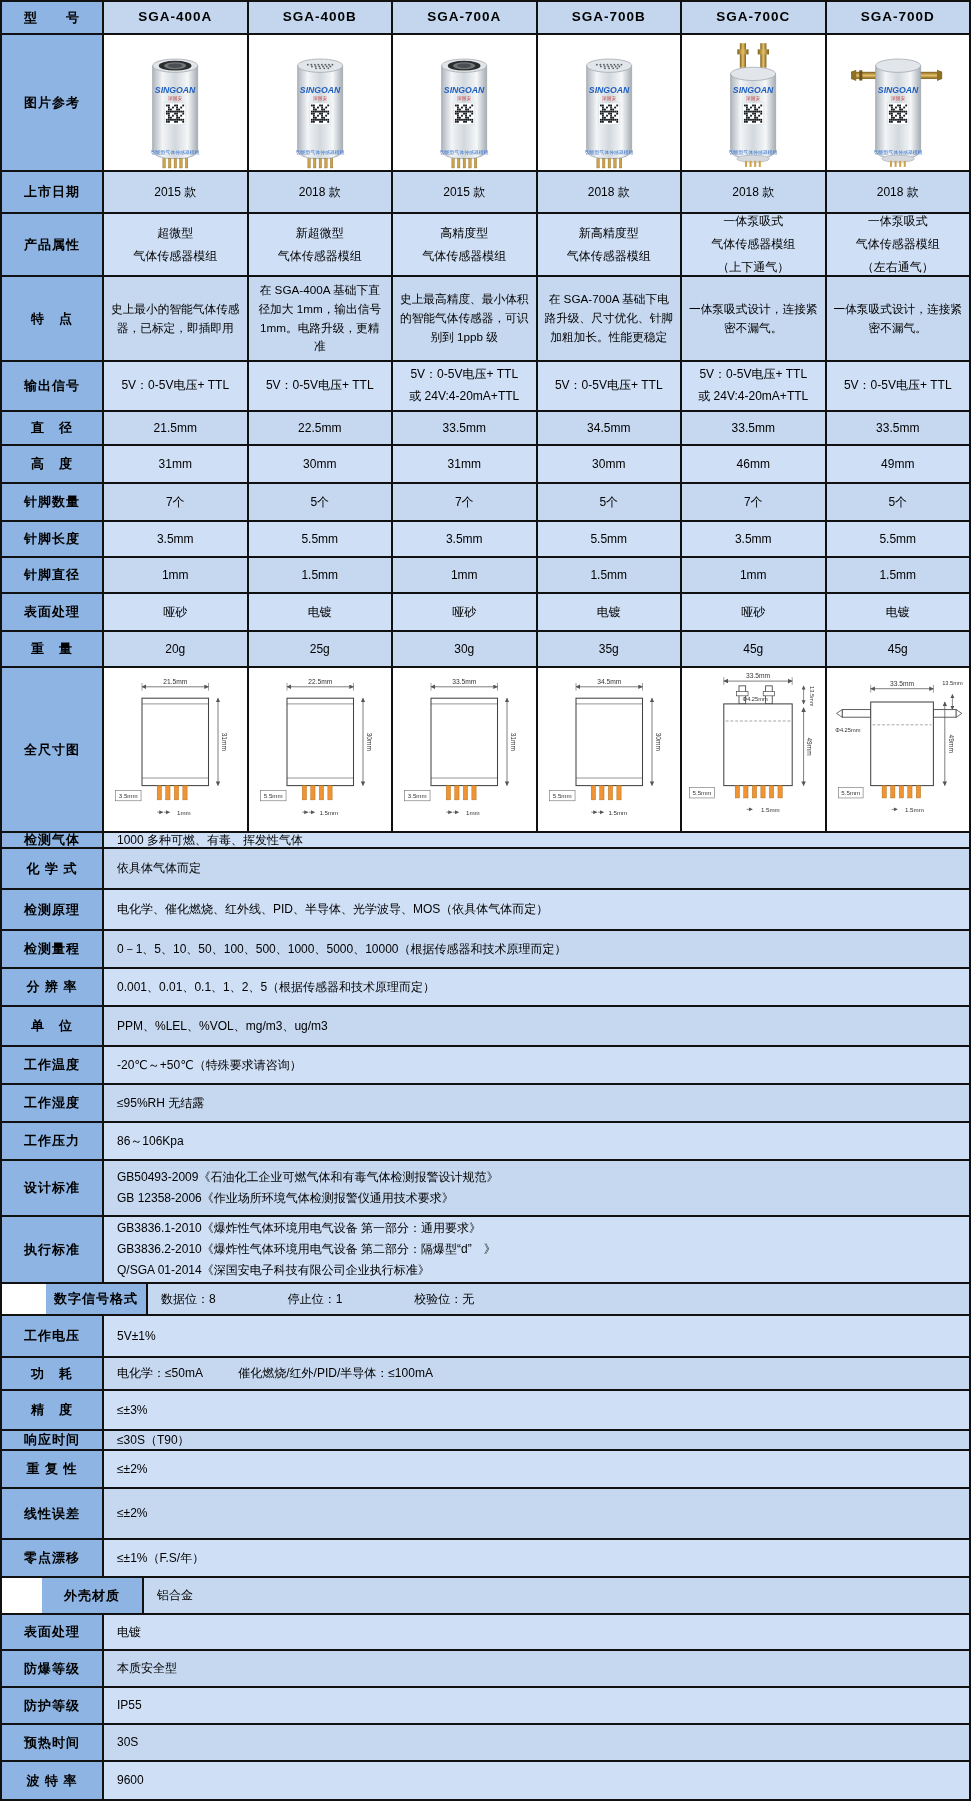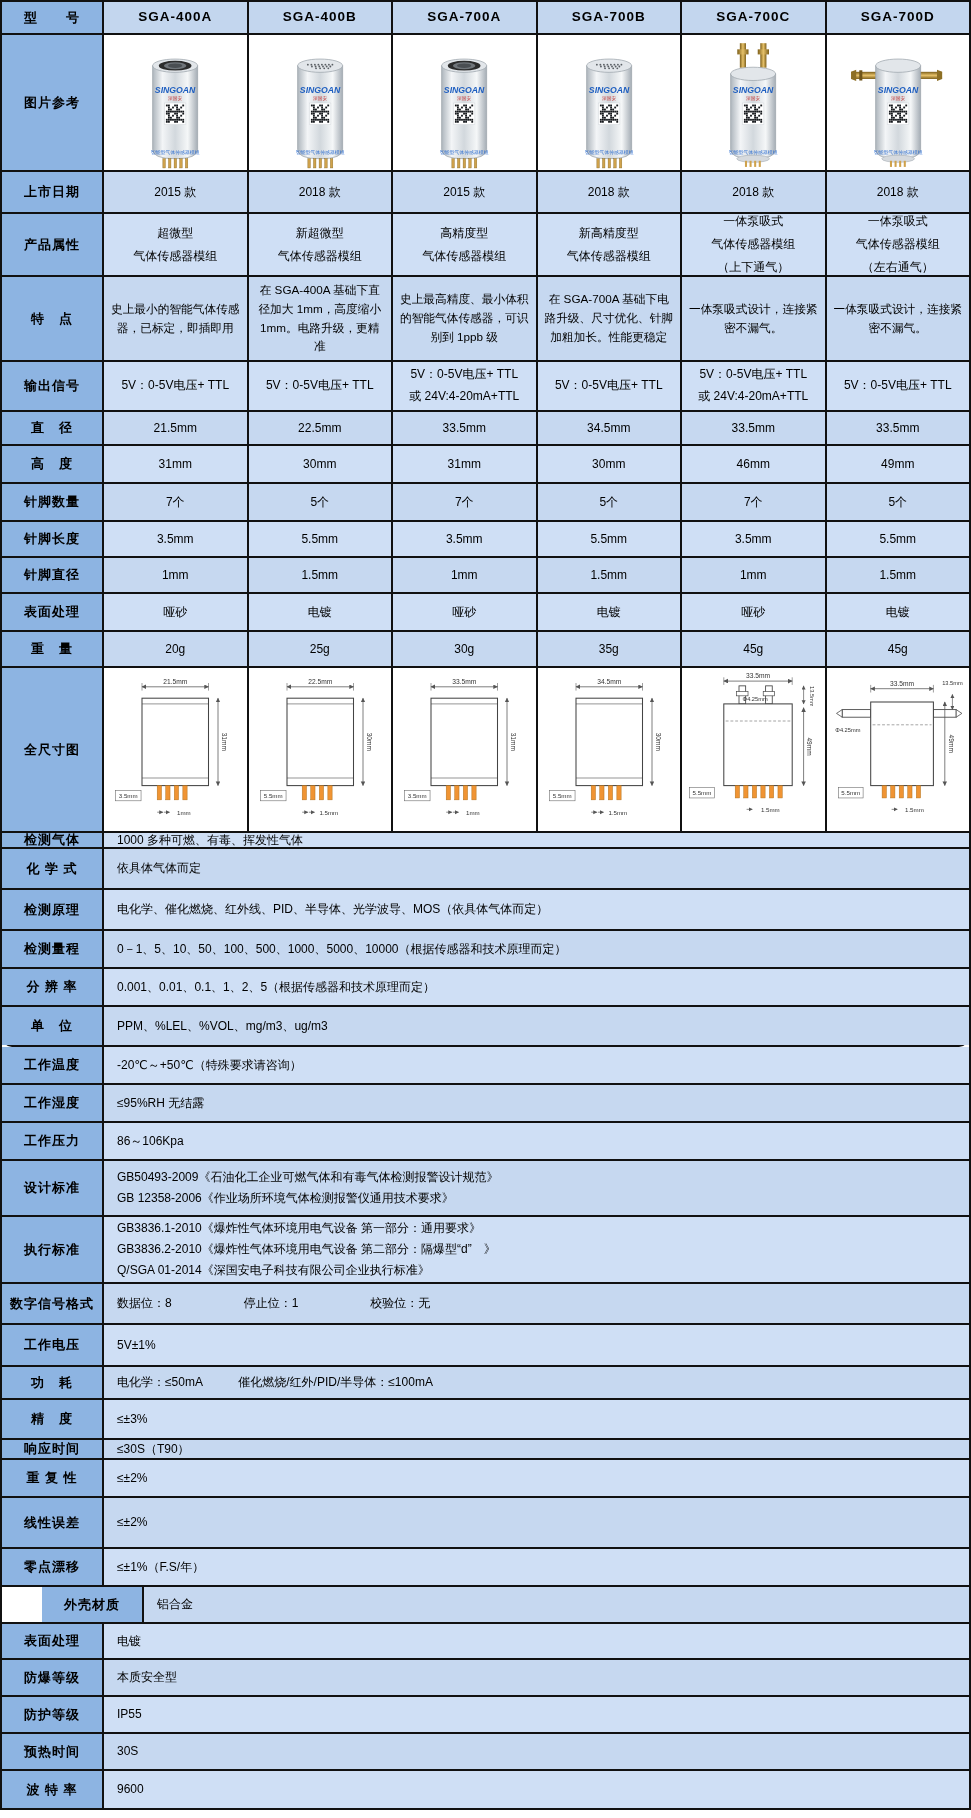--- a/index.html
+++ b/index.html
@@ -522,21 +522,21 @@
       <div class="cell col pre v-product-attribute shadeB">一体泵吸式
 气体传感器模组
 （上下通气）</div>
       <div class="cell col pre v-product-attribute shadeB">一体泵吸式
 气体传感器模组
 （左右通气）</div>
     </div>
     <div class="row" style="height: 85px;">
       <div class="cell label">特　点</div>
       <div class="cell col pre v-features shadeA">史上最小的智能气体传感器，已标定，即插即用</div>
-      <div class="cell col pre v-features shadeA">在 SGA-400A 基础下直径加大 1mm，高度缩小 1mm。电路升级，更精准</div>
+      <div class="cell col pre v-features shadeA">在 SGA-400A 基础下直径加大 1mm，输出信号 1mm。电路升级，更精准</div>
       <div class="cell col pre v-features shadeA">史上最高精度、最小体积的智能气体传感器，可识别到 1ppb 级</div>
       <div class="cell col pre v-features shadeA">在 SGA-700A 基础下电路升级、尺寸优化、针脚加粗加长。性能更稳定</div>
       <div class="cell col pre v-features shadeA">一体泵吸式设计，连接紧密不漏气。</div>
       <div class="cell col pre v-features shadeA">一体泵吸式设计，连接紧密不漏气。</div>
     </div>
     <div class="row" style="height: 50px;">
       <div class="cell label">输出信号</div>
       <div class="cell col pre v-output-signal shadeB">5V：0-5V电压+ TTL</div>
       <div class="cell col pre v-output-signal shadeB">5V：0-5V电压+ TTL</div>
       <div class="cell col pre v-output-signal shadeB">5V：0-5V电压+ TTL
@@ -770,21 +770,21 @@
       <div class="cell fw-value pre shadeB">电化学、催化燃烧、红外线、PID、半导体、光学波导、MOS（依具体气体而定）</div>
     </div>
     <div class="row" style="height: 38px;">
       <div class="cell label">检测量程</div>
       <div class="cell fw-value pre shadeA">0－1、5、10、50、100、500、1000、5000、10000（根据传感器和技术原理而定）</div>
     </div>
     <div class="row" style="height: 38px;">
       <div class="cell label">分 辨 率</div>
       <div class="cell fw-value pre shadeB">0.001、0.01、0.1、1、2、5（根据传感器和技术原理而定）</div>
     </div>
-    <div class="row" style="height: 40px; border-radius: 10px;">
+    <div class="row" style="height: 40px;">
       <div class="cell label">单　位</div>
       <div class="cell fw-value pre shadeA">PPM、%LEL、%VOL、mg/m3、ug/m3</div>
     </div>
     <div class="row" style="height: 38px;">
       <div class="cell label">工作温度</div>
       <div class="cell fw-value pre shadeB">-20℃～+50℃（特殊要求请咨询）</div>
     </div>
     <div class="row" style="height: 38px;">
       <div class="cell label">工作湿度</div>
       <div class="cell fw-value pre shadeA">≤95%RH 无结露</div>
@@ -797,21 +797,21 @@
       <div class="cell label">设计标准</div>
       <div class="cell fw-value pre shadeA">GB50493-2009《石油化工企业可燃气体和有毒气体检测报警设计规范》
 GB 12358-2006《作业场所环境气体检测报警仪通用技术要求》</div>
     </div>
     <div class="row" style="height: 67px;">
       <div class="cell label">执行标准</div>
       <div class="cell fw-value pre shadeB">GB3836.1-2010《爆炸性气体环境用电气设备 第一部分：通用要求》
 GB3836.2-2010《爆炸性气体环境用电气设备 第二部分：隔爆型“d”　》
 Q/SGA 01-2014《深国安电子科技有限公司企业执行标准》</div>
     </div>
-    <div class="row" style="height: 41px;">
+    <div class="row" style="height: 32px; padding-left: 44px;">
       <div class="cell label">数字信号格式</div>
       <div class="cell fw-value pre shadeA">数据位：8　　　　　　停止位：1　　　　　　校验位：无</div>
     </div>
     <div class="row" style="height: 42px;">
       <div class="cell label">工作电压</div>
       <div class="cell fw-value pre shadeB">5V±1%</div>
     </div>
     <div class="row" style="height: 33px;">
       <div class="cell label">功　耗</div>
       <div class="cell fw-value pre shadeA">电化学：≤50mA　　　催化燃烧/红外/PID/半导体：≤100mA</div>

